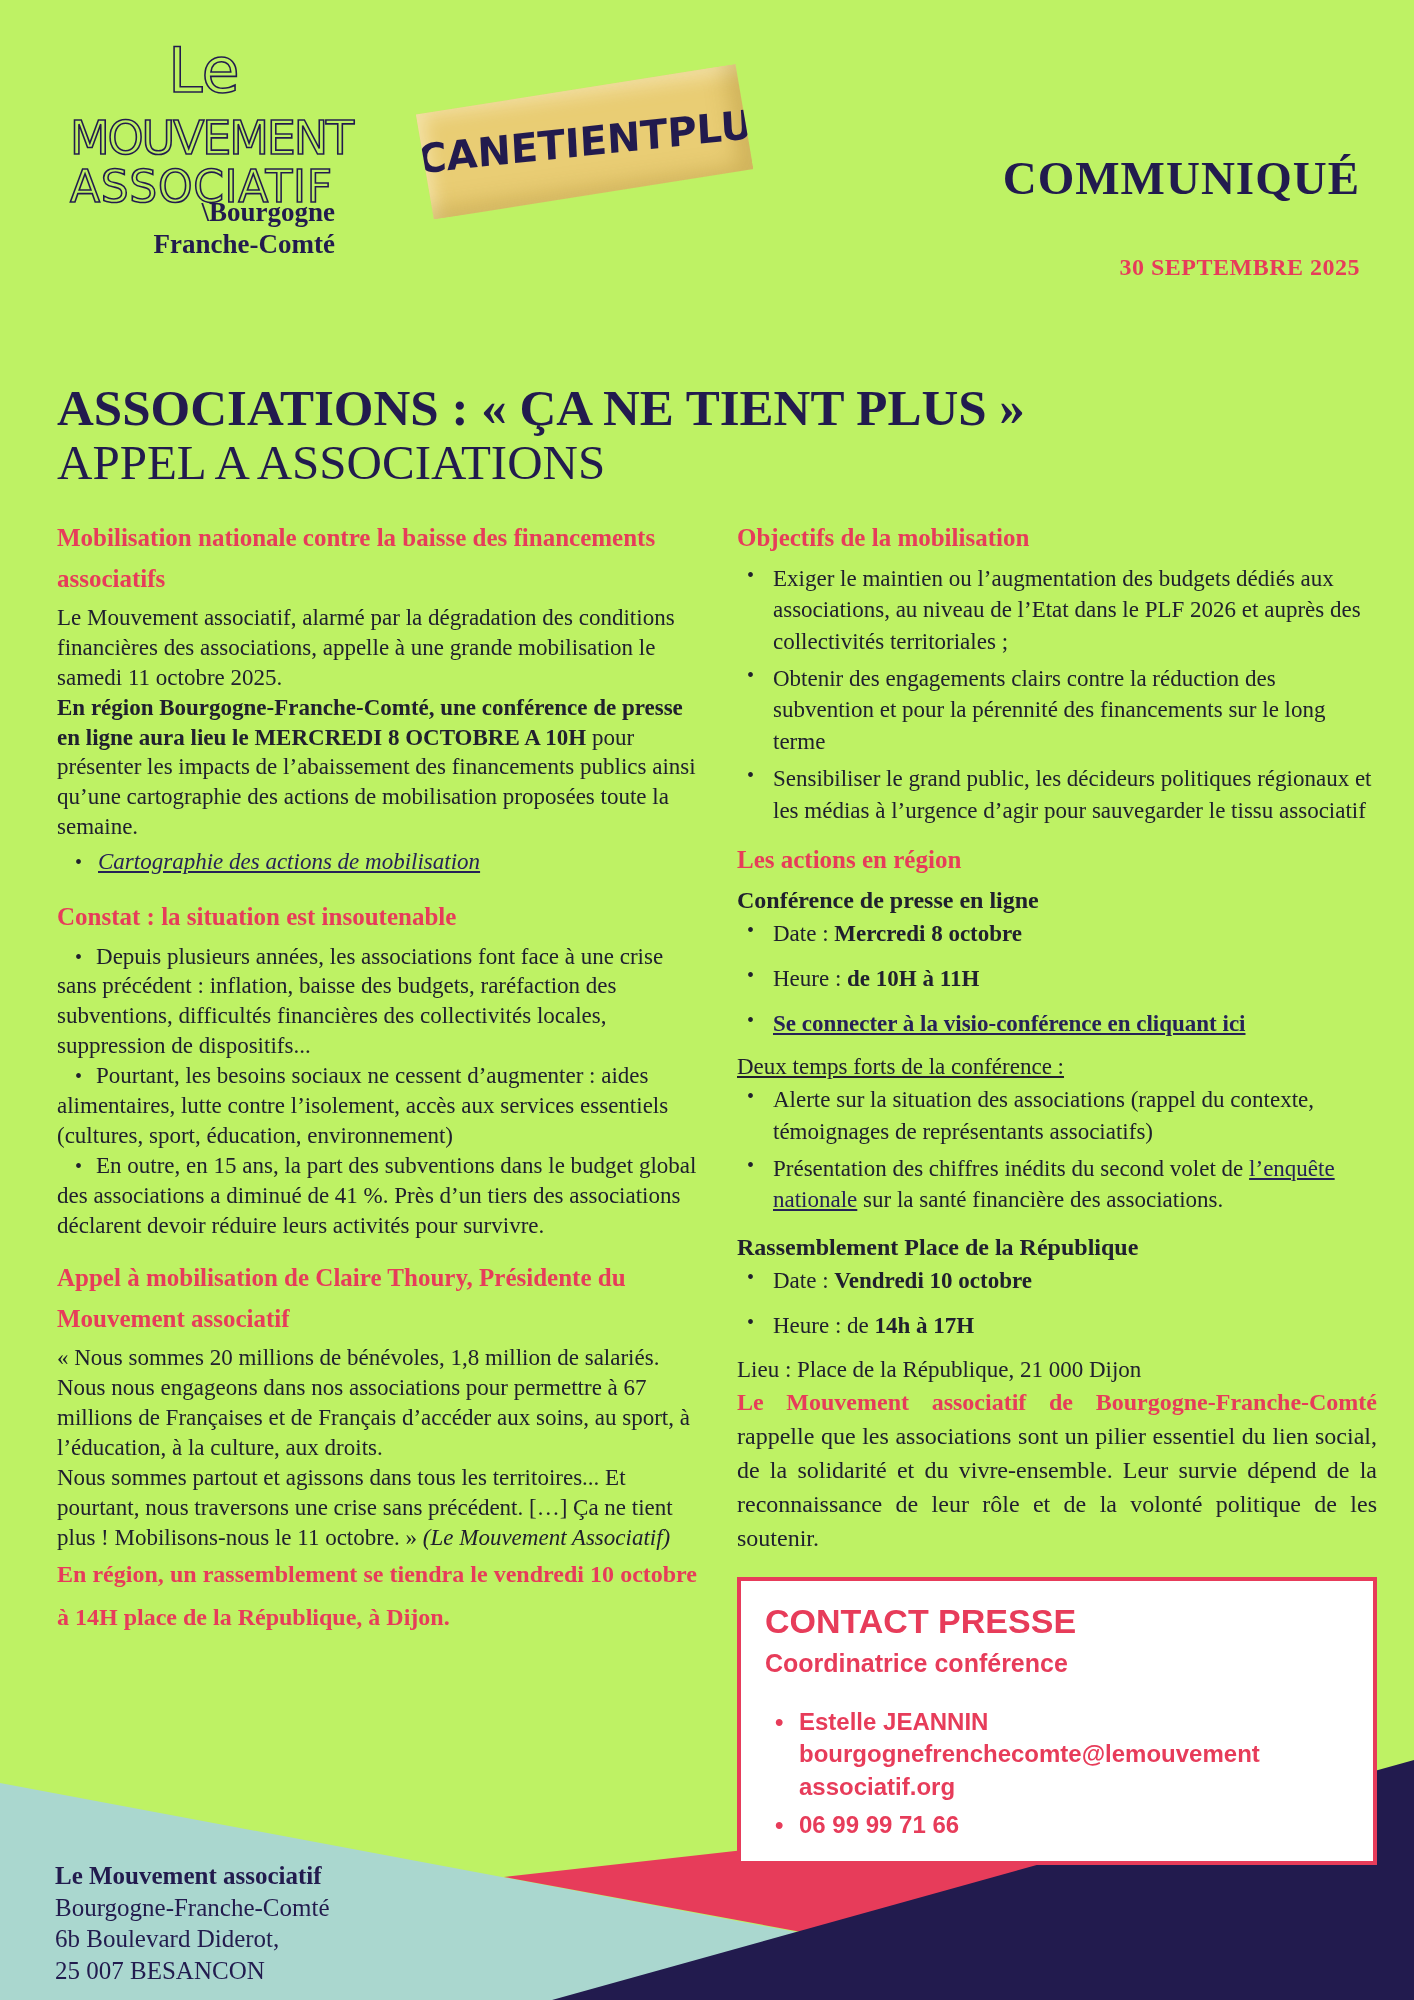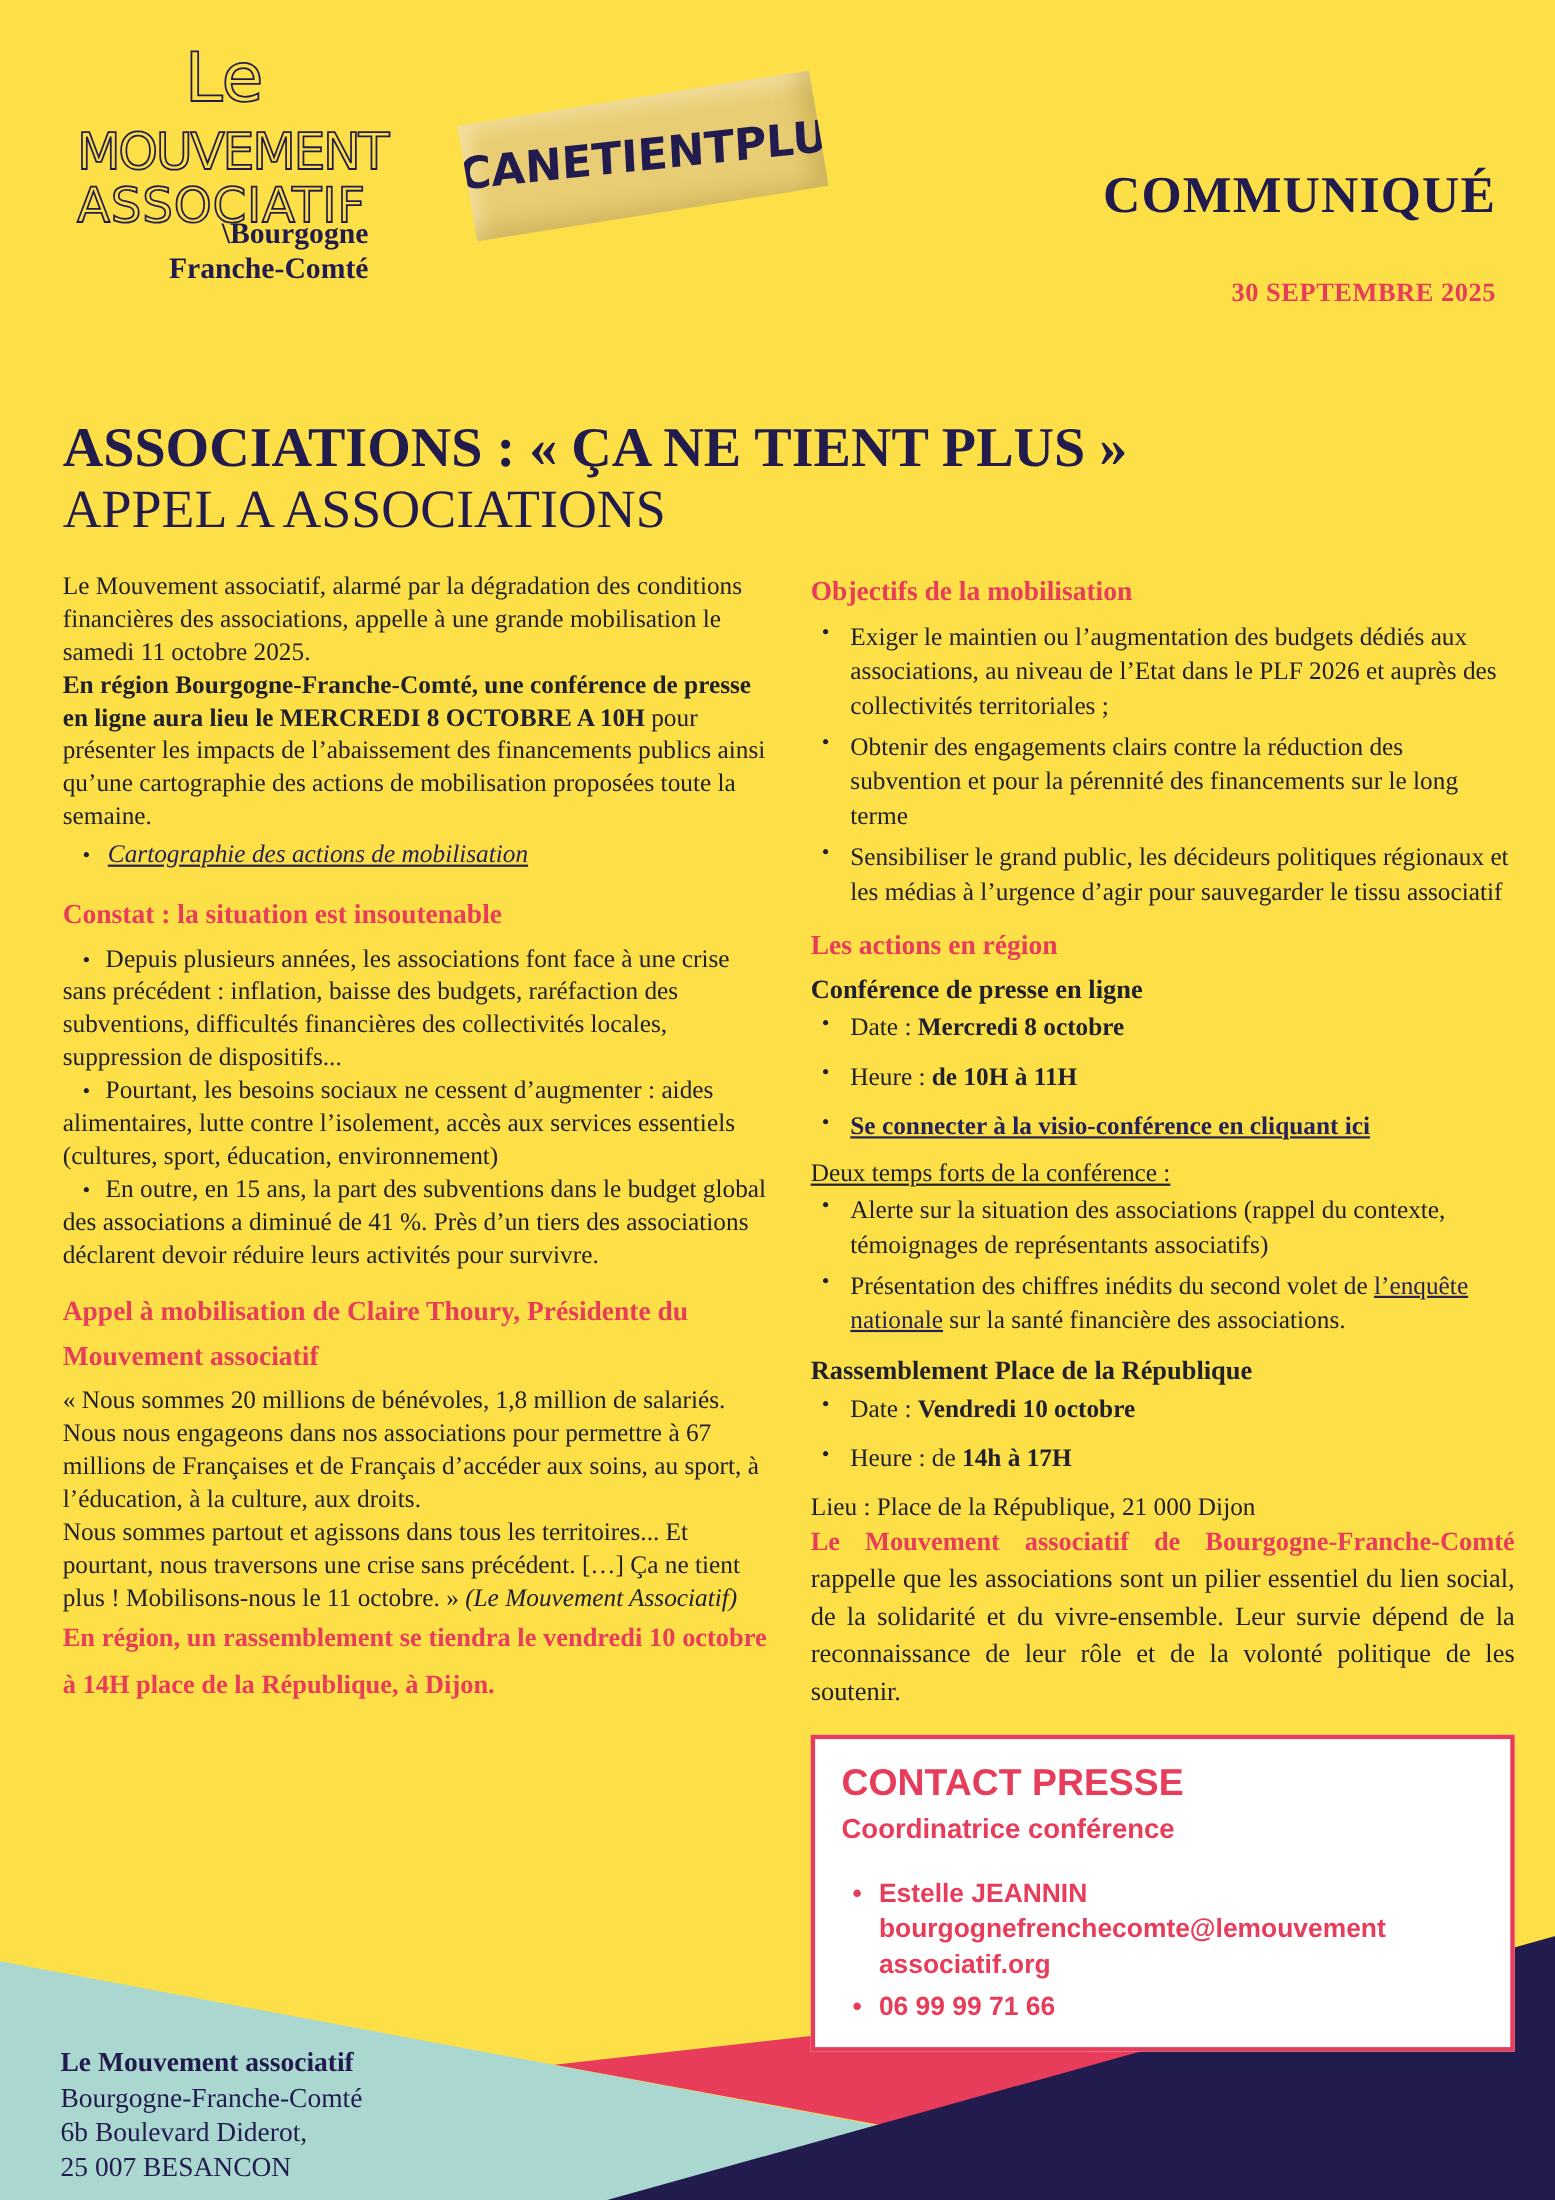--- a/index.html
+++ b/index.html
@@ -1,17 +1,17 @@
 <!DOCTYPE html>
 <html><head>
 <meta charset="utf-8">
 <style>
   html,body{margin:0;padding:0;background:#ffffff;}
   .page{
-    position:relative;width:1414px;height:2000px;background:#fde047;overflow:hidden;
+    position:relative;width:1414px;height:2000px;background:#bef264;overflow:hidden;
     font-family:"Liberation Serif",serif;color:#20202e;
   }
   
   .logo-svg{position:absolute;left:68px;top:36px;}
   .logo-region{
     position:absolute;left:140px;top:196px;width:195px;text-align:right;
     color:#221b4e;font-weight:bold;font-size:27px;line-height:1.2;
   }
   .tape{
     position:absolute;left:418px;top:86px;width:330px;height:112px;background:#e9cd74;
@@ -94,20 +94,21 @@
     <div class="dt-line">COMMUNIQUÉ</div>
   </div>
   <div class="pr-date">30 SEPTEMBRE 2025</div>
 
   <div class="title">
     <div class="t1">ASSOCIATIONS : « ÇA NE TIENT PLUS »</div>
     <div class="t2">APPEL A ASSOCIATIONS</div>
   </div>
 
   <div class="col col-left">
+    <h3 class="red-h">Mobilisation nationale contre la baisse des financements associatifs</h3>
     <p>Le Mouvement associatif, alarmé par la dégradation des conditions financières des associations, appelle à une grande mobilisation le samedi 11 octobre 2025.</p>
     <p><span class="b">En région Bourgogne-Franche-Comté, une conférence de presse en ligne aura lieu le MERCREDI 8 OCTOBRE A 10H</span><span> pour présenter les impacts de l’abaissement des financements publics ainsi qu’une cartographie des actions de mobilisation proposées toute la semaine.</span></p>
     <div class="bullet-line">
       <span class="dot">•</span><a class="link-italic">Cartographie des actions de mobilisation</a>
     </div>
 
     <h3 class="red-h mt20">Constat : la situation est insoutenable</h3>
     <p class="lb">Depuis plusieurs années, les associations font face à une crise sans précédent : inflation, baisse des budgets, raréfaction des subventions, difficultés financières des collectivités locales, suppression de dispositifs...</p>
     <p class="lb">Pourtant, les besoins sociaux ne cessent d’augmenter : aides alimentaires, lutte contre l’isolement, accès aux services essentiels (cultures, sport, éducation, environnement)</p>
     <p class="lb">En outre, en 15 ans, la part des subventions dans le budget global des associations a diminué de 41 %. Près d’un tiers des associations déclarent devoir réduire leurs activités pour survivre.</p>

